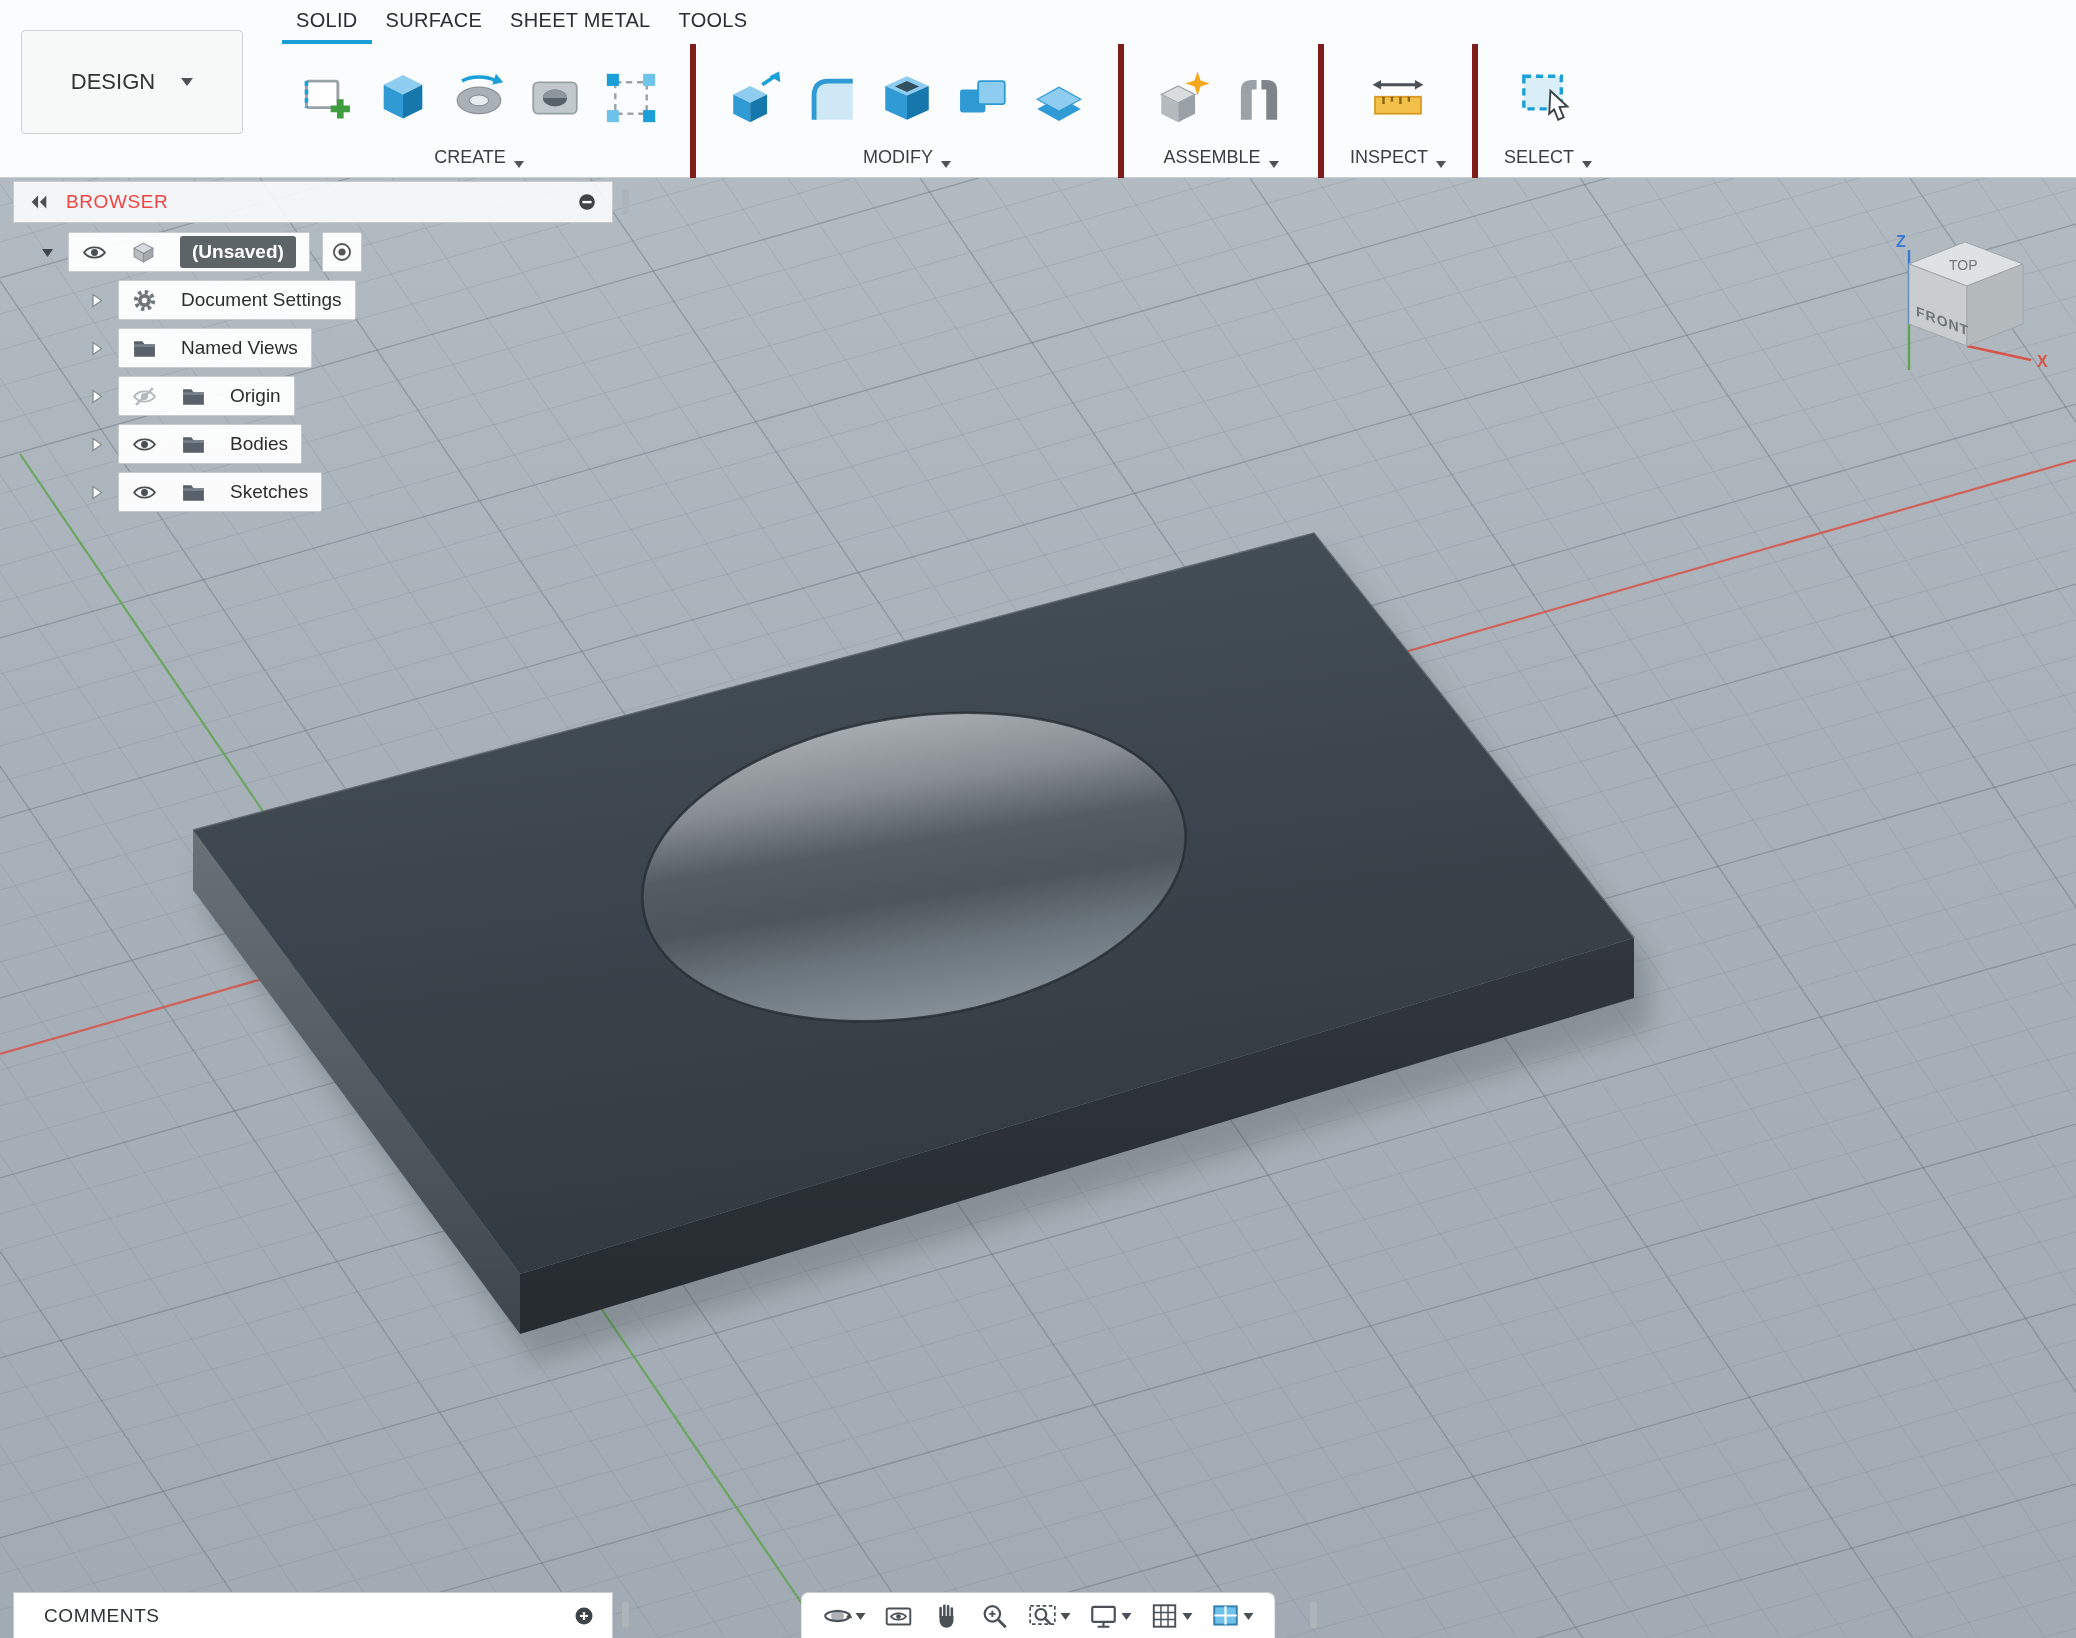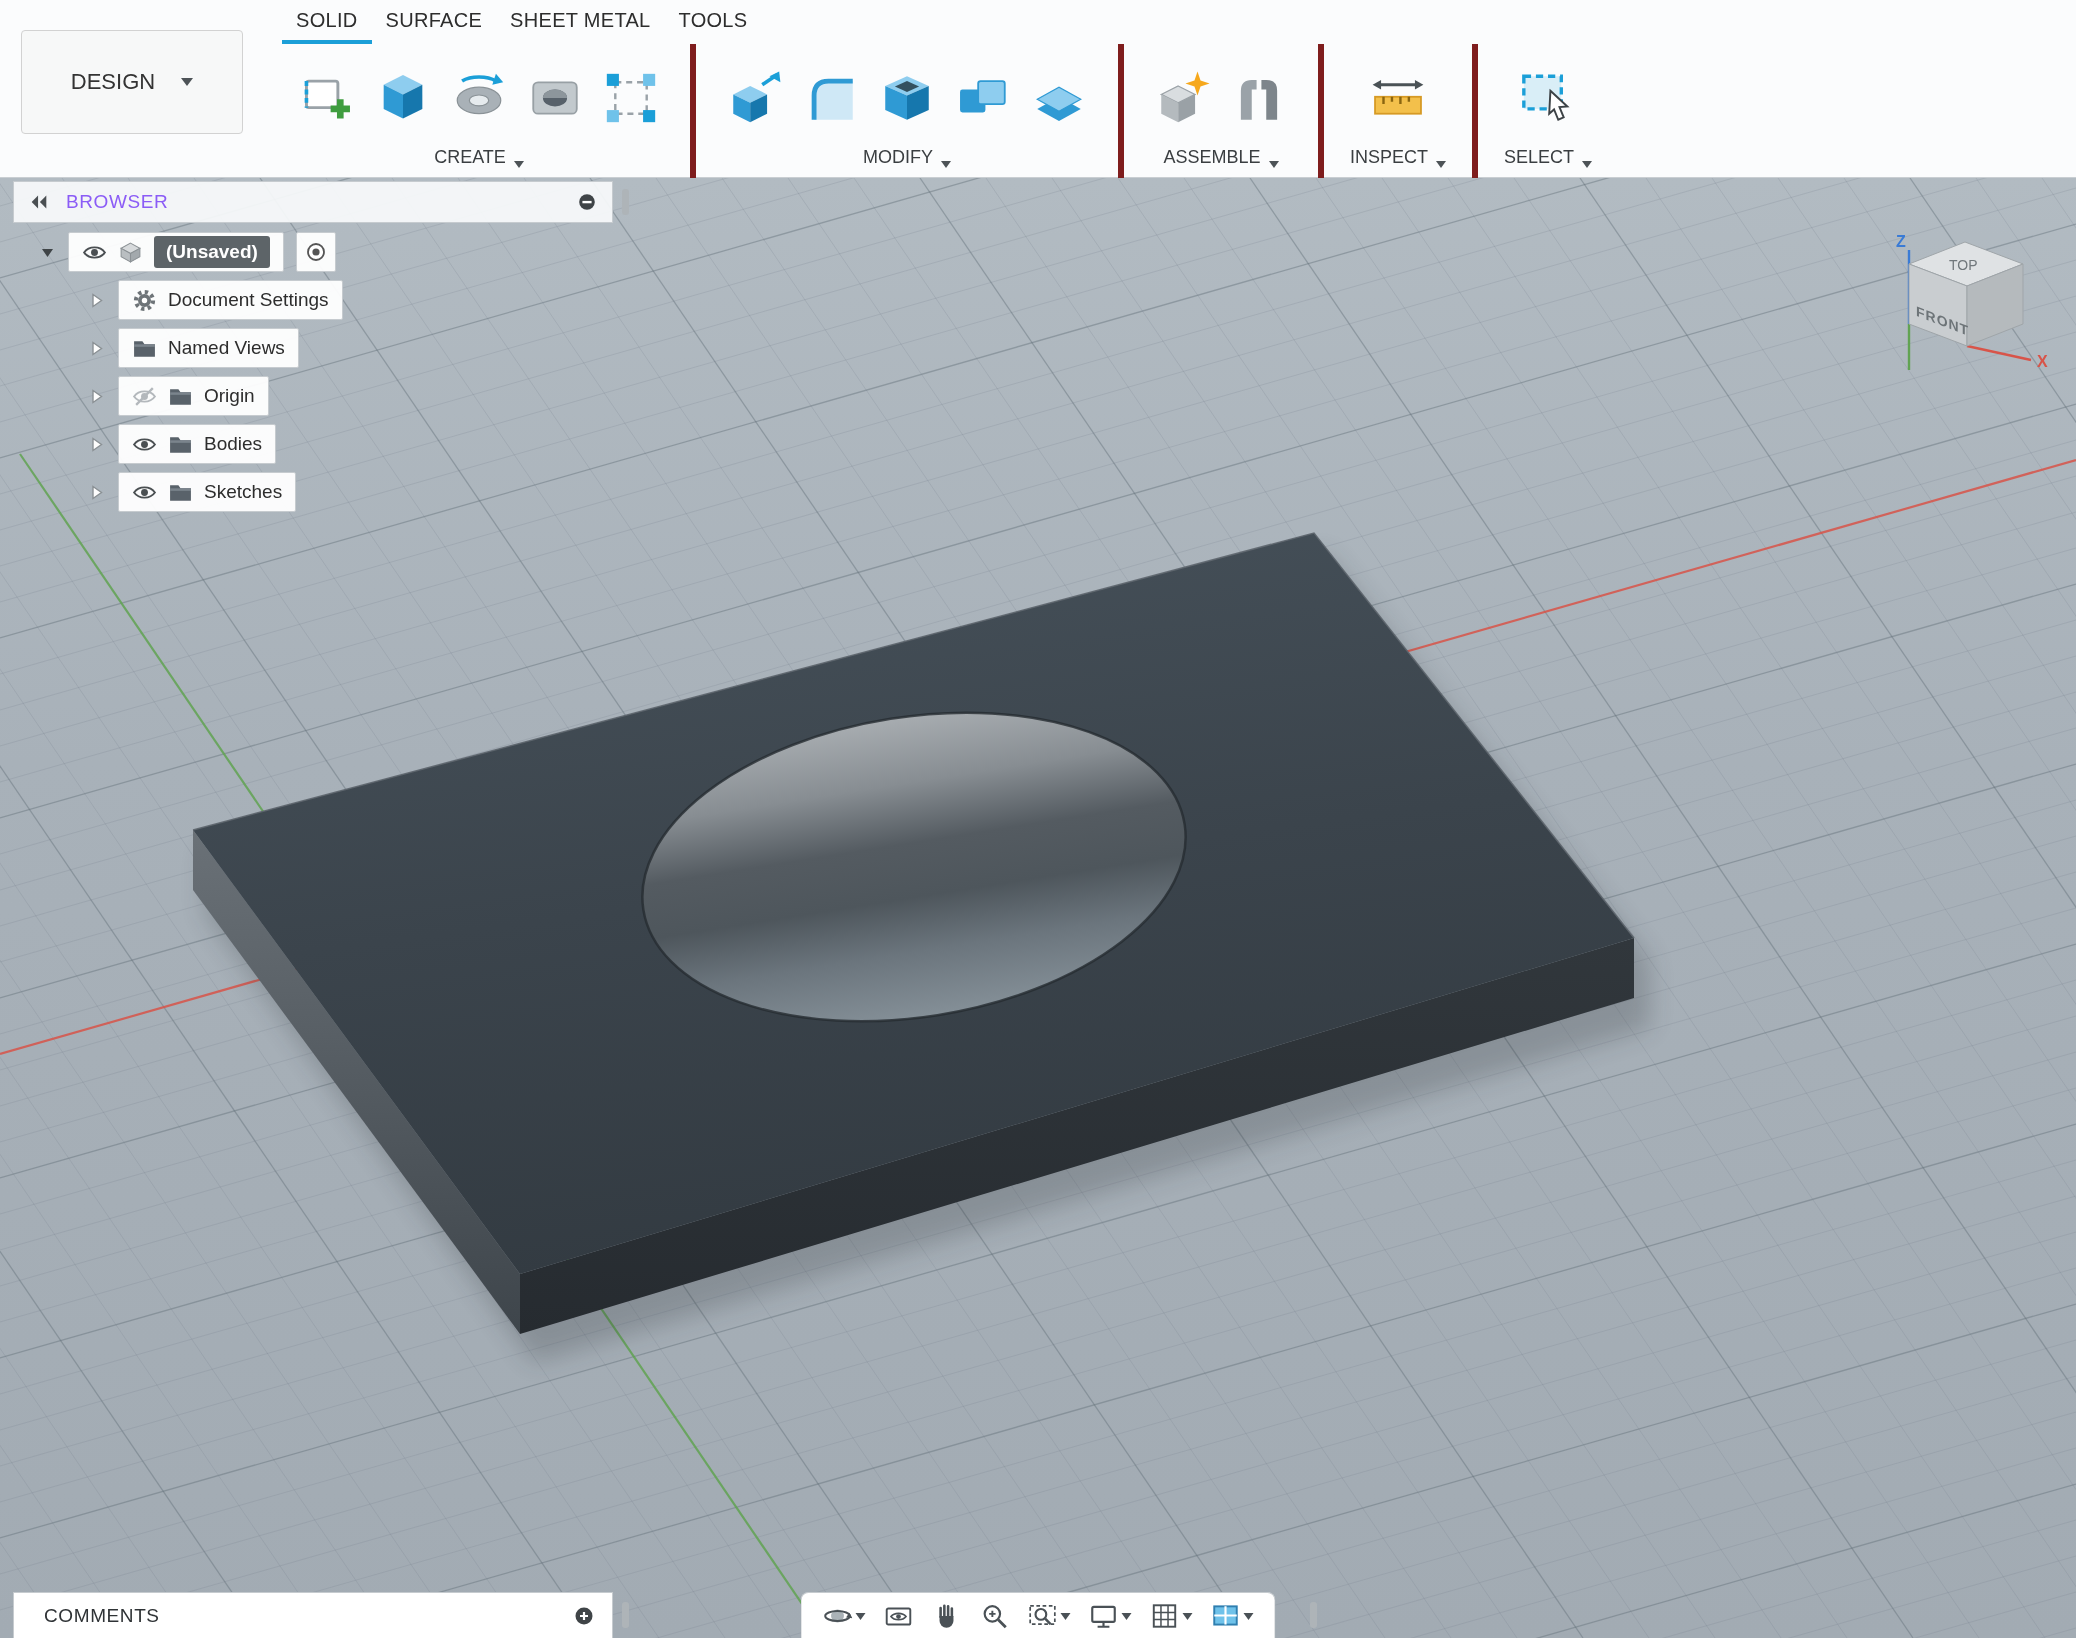--- a/index.html
+++ b/index.html
@@ -21,27 +21,27 @@
   .group-label{display:flex;align-items:flex-end;gap:8px;font-size:18px;color:#3a3e41;padding-bottom:8px;cursor:pointer;white-space:nowrap}
   .group-label .dd-caret{border-left-width:5px;border-right-width:5px;border-top-width:7px}
 
   
   .viewport{position:absolute;left:0;top:178px;width:2076px;height:1460px;background:linear-gradient(180deg,#b2bbc2,#a8b1b9 40%,#a2abb3)}
   #scene{position:absolute;left:0;top:0}
 
   
   .browser{position:absolute;left:13px;top:181px;width:600px;z-index:6}
   .browser-header{height:42px;background:rgba(248,250,251,.93);border:1px solid #c6cbcf;display:flex;align-items:center;padding:0 14px;gap:16px}
-  .browser-title{font-size:19px;color:#8b5cf6;letter-spacing:.6px;flex:1}
+  .browser-title{font-size:19px;color:#ef4444;letter-spacing:.6px;flex:1}
   .hicon{width:22px;height:22px;flex:none;cursor:pointer}
   .tree{margin-top:9px;display:flex;flex-direction:column;gap:8px}
   .trow{display:flex;align-items:center;gap:12px}
   .trow.sub{padding-left:76px}
   .tcaret{width:17px;height:17px;flex:none;cursor:pointer}
-  .chip{display:flex;align-items:center;gap:11px;background:rgba(255,255,255,.95);border:1px solid #c6cbcf;height:40px;padding:0 13px;font-size:19px;color:#2d2d2d;border-radius:2px}
+  .chip{display:flex;align-items:center;gap:24px;background:rgba(255,255,255,.95);border:1px solid #c6cbcf;height:40px;padding:0 13px;font-size:19px;color:#2d2d2d;border-radius:2px}
   .chip .bicon{width:25px;height:25px}
   .root-badge{background:#5d6468;color:#fff;font-weight:bold;padding:5px 12px;border-radius:3px;font-size:19px}
   .sq{width:40px;height:40px;background:rgba(255,255,255,.95);border:1px solid #c6cbcf;display:flex;align-items:center;justify-content:center;border-radius:2px;cursor:pointer}
   .sq svg{width:24px;height:24px}
 
   
   .viewcube{position:absolute;right:12px;top:220px;width:195px;height:180px;z-index:5;cursor:pointer}
 
   
   .comments{position:absolute;left:13px;bottom:0;width:600px;height:46px;background:#fff;border:1px solid #c6cbcf;border-bottom:none;display:flex;align-items:center;padding:0 16px 0 30px;z-index:6;cursor:pointer}

